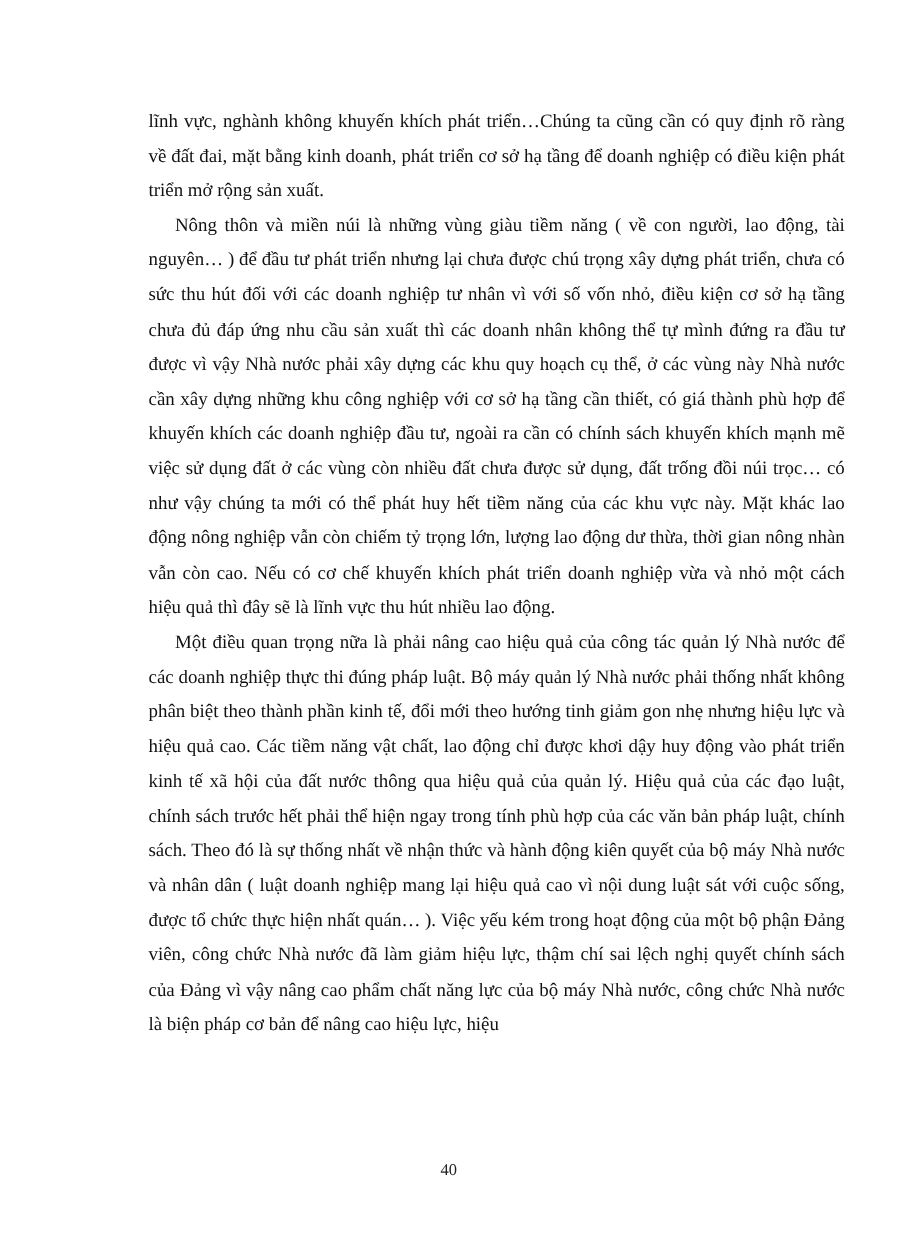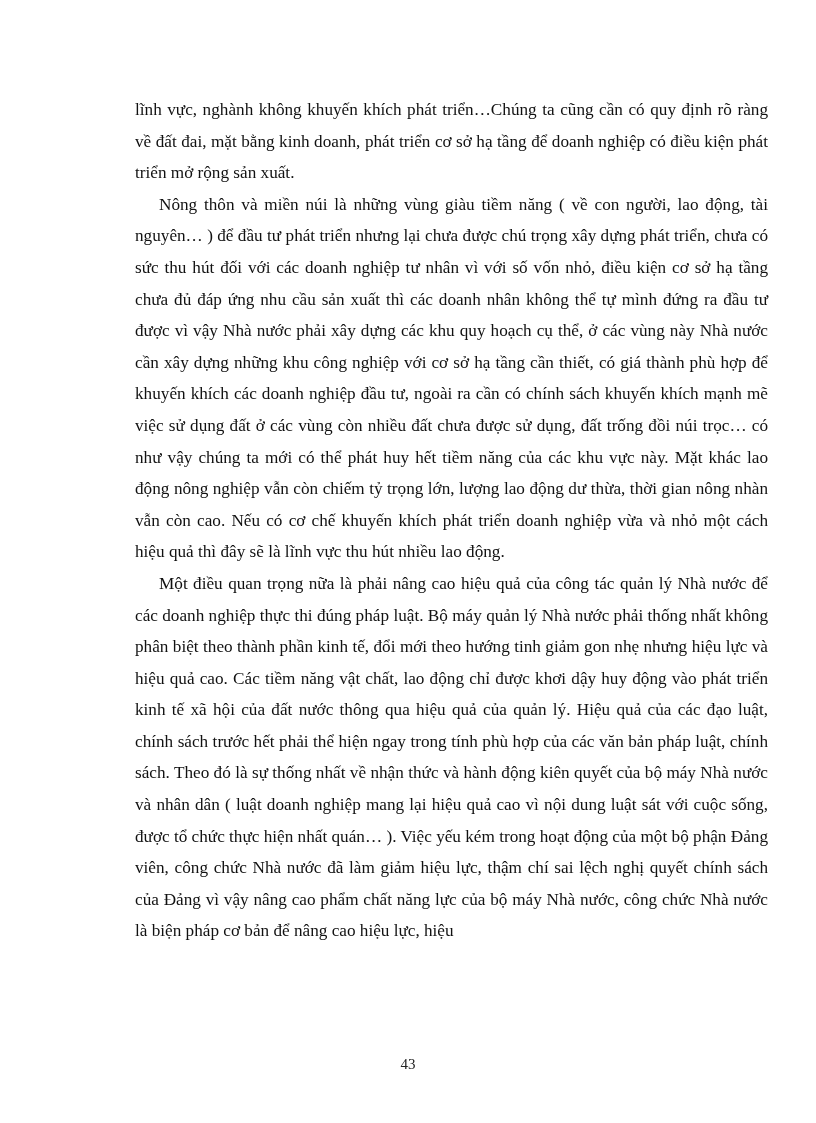--- a/index.html
+++ b/index.html
@@ -53,14 +53,14 @@
   </style>
 </head>
 <body>
 
 <div class="page">
   <div class="body-text">
     <p class="para">lĩnh vực, nghành không khuyến khích phát triển…Chúng ta cũng cần có quy định rõ ràng về đất đai, mặt bằng kinh doanh, phát triển cơ sở hạ tầng để doanh nghiệp có điều kiện phát triển mở rộng sản xuất.</p>
     <p class="para indent">Nông thôn và miền núi là những vùng giàu tiềm năng ( về con người, lao động, tài nguyên… ) để đầu tư phát triển nhưng lại chưa được chú trọng xây dựng phát triển, chưa có sức thu hút đối với các doanh nghiệp tư nhân vì với số vốn nhỏ, điều kiện cơ sở hạ tầng chưa đủ đáp ứng nhu cầu sản xuất thì các doanh nhân không thể tự mình đứng ra đầu tư được vì vậy Nhà nước phải xây dựng các khu quy hoạch cụ thể, ở các vùng này Nhà nước cần xây dựng những khu công nghiệp với cơ sở hạ tầng cần thiết, có giá thành phù hợp để khuyến khích các doanh nghiệp đầu tư, ngoài ra cần có chính sách khuyến khích mạnh mẽ việc sử dụng đất ở các vùng còn nhiều đất chưa được sử dụng, đất trống đồi núi trọc… có như vậy chúng ta mới có thể phát huy hết tiềm năng của các khu vực này. Mặt khác lao động nông nghiệp vẫn còn chiếm tỷ trọng lớn, lượng lao động dư thừa, thời gian nông nhàn vẫn còn cao. Nếu có cơ chế khuyến khích phát triển doanh nghiệp vừa và nhỏ một cách hiệu quả thì đây sẽ là lĩnh vực thu hút nhiều lao động.</p>
     <p class="para indent">Một điều quan trọng nữa là phải nâng cao hiệu quả của công tác quản lý Nhà nước để các doanh nghiệp thực thi đúng pháp luật. Bộ máy quản lý Nhà nước phải thống nhất không phân biệt theo thành phần kinh tế, đổi mới theo hướng tinh giảm gon nhẹ nhưng hiệu lực và hiệu quả cao. Các tiềm năng vật chất, lao động chỉ được khơi dậy huy động vào phát triển kinh tế xã hội của đất nước thông qua hiệu quả của quản lý. Hiệu quả của các đạo luật, chính sách trước hết phải thể hiện ngay trong tính phù hợp của các văn bản pháp luật, chính sách. Theo đó là sự thống nhất về nhận thức và hành động kiên quyết của bộ máy Nhà nước và nhân dân ( luật doanh nghiệp mang lại hiệu quả cao vì nội dung luật sát với cuộc sống, được tổ chức thực hiện nhất quán… ). Việc yếu kém trong hoạt động của một bộ phận Đảng viên, công chức Nhà nước đã làm giảm hiệu lực, thậm chí sai lệch nghị quyết chính sách của Đảng vì vậy nâng cao phẩm chất năng lực của bộ máy Nhà nước, công chức Nhà nước là biện pháp cơ bản để nâng cao hiệu lực, hiệu</p>
   </div>
-  <div class="page-number">43</div>
+  <div class="page-number">40</div>
 </div>
 
 </body></html>

